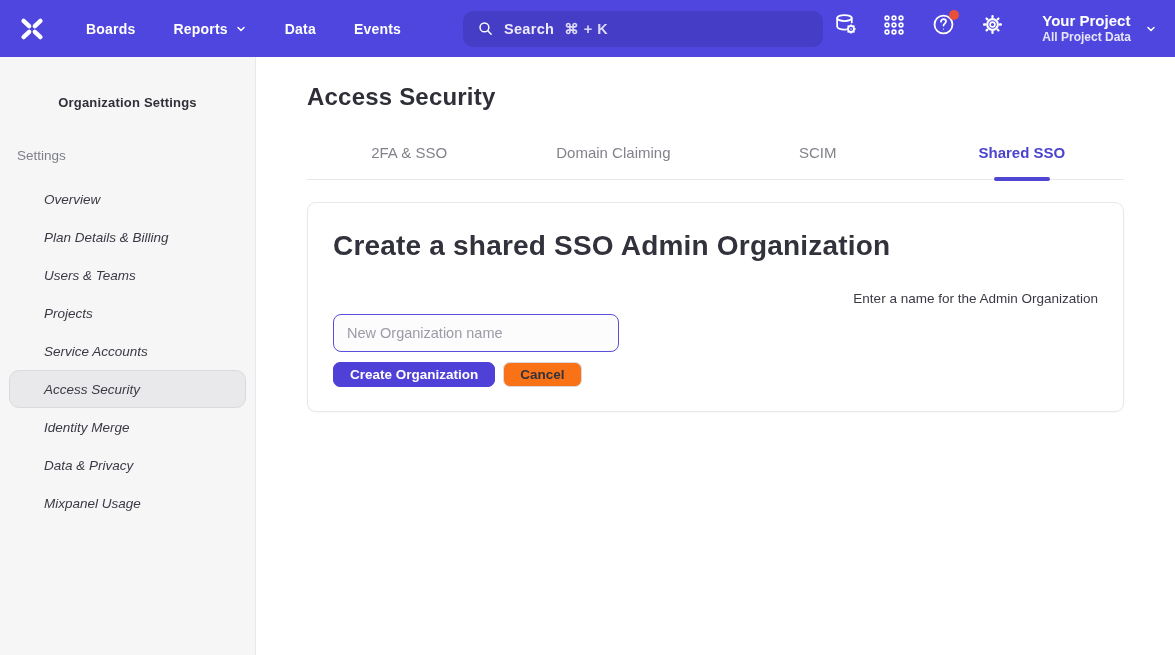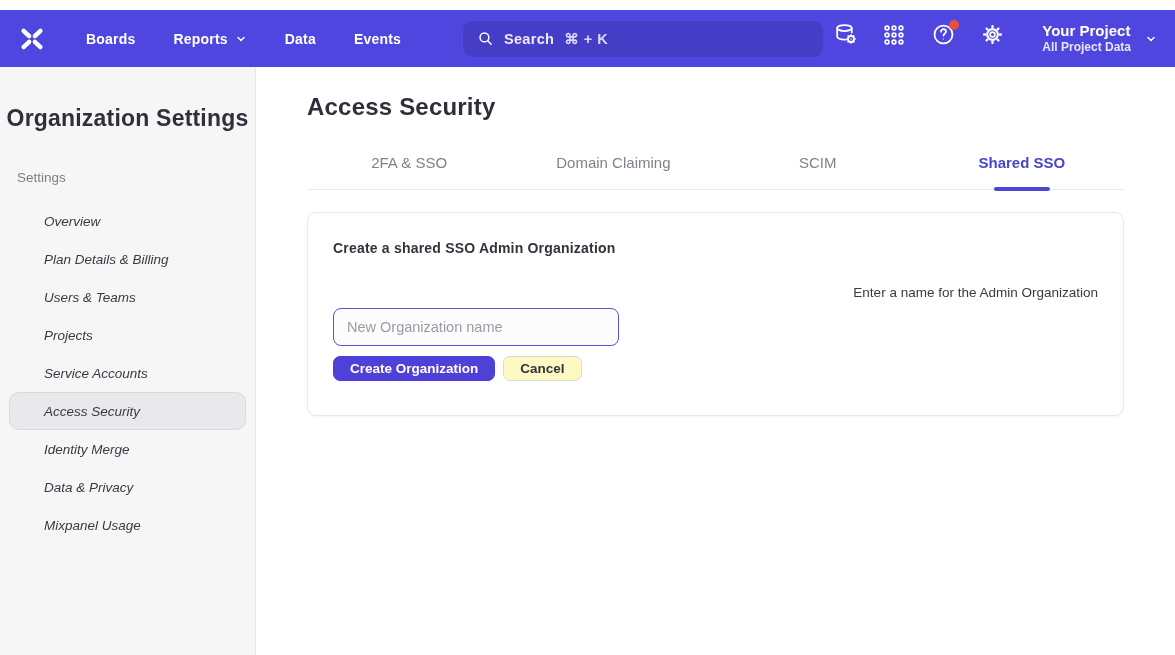--- a/index.html
+++ b/index.html
@@ -2,21 +2,21 @@
 <html><head>
 <meta charset="utf-8">
 <style>
   * { margin:0; padding:0; box-sizing:border-box; }
   html,body { width:1175px; height:655px; overflow:hidden; background:#ffffff;
     font-family:"Liberation Sans", sans-serif; -webkit-font-smoothing:antialiased; }
   .viewport { width:1175px; height:655px; display:flex; flex-direction:column; }
 
   
   .topbar { height:57px; flex:0 0 57px; background:#4E46DE; display:flex; align-items:center;
-    padding:0 18px 0 18px; color:#fff;margin-top:10px; }
+    padding:0 18px 0 18px; color:#fff; }
   .logo { width:28px; height:28px; display:flex; align-items:center; justify-content:center;
     margin-right:40px; cursor:pointer; flex:0 0 auto; }
   .topnav { display:flex; align-items:center; gap:38px; }
   .topnav-item { display:flex; align-items:center; gap:7px; font-size:14px; font-weight:700;
     color:#ffffff; cursor:pointer; white-space:nowrap; letter-spacing:.2px; }
   .chev { width:12px; height:12px; display:block; }
 
   .searchbox { margin-left:62px; width:360px; height:36px; background:#453DC6; border-radius:10px;
     display:flex; align-items:center; padding:0 14px; gap:10px; cursor:text; flex:0 0 auto; }
   .searchbox .s-text { font-size:14.5px; font-weight:600; color:#EDEBFB; letter-spacing:.3px; }
@@ -31,52 +31,52 @@
   .project-text { display:flex; flex-direction:column; line-height:1.25; }
   .project-name { font-size:15px; font-weight:700; color:#ffffff; }
   .project-sub  { font-size:12px; font-weight:700; color:#E7E5FA; }
 
   
   .app { flex:1; display:flex; min-height:0; }
 
   
   .sidebar { width:256px; flex:0 0 256px; background:#F6F6F7; border-right:1px solid #E9E9EC;
     padding-top:38px; }
-  .sb-title { text-align:center; font-size:23px; font-weight:700; color:#30303A; letter-spacing:.2px; }
+  .sb-title { text-align:center; font-size:13px; font-weight:700; color:#30303A; letter-spacing:.2px; }
   .sb-section { margin:38px 0 17px 17px; font-size:13.5px; color:#7E7E88; }
   .sb-list { margin-top:11px; }
   .sb-item { height:38px; display:flex; align-items:center; padding-left:34px; font-size:13.5px;
     color:#3A3A45; cursor:pointer; margin:0 9px; border-radius:10px; border:1px solid transparent;font-style:italic; }
   .sb-item.active { background:#E9E9EB; border-color:#DADADE; }
 
   
   .main { flex:1; min-width:0; padding:26px 51px 0 51px; background:#ffffff; }
   .page-title { font-size:24px; font-weight:700; color:#2F2F3A; letter-spacing:.2px; }
 
   .tabs { margin-top:33px; display:flex; border-bottom:1px solid #E9E9EC; }
   .tab { flex:1; text-align:center; padding-bottom:18px; font-size:15px; color:#82828C;
     cursor:pointer; position:relative; }
   .tab.active { color:#4A44CE; font-weight:700; }
   .tab .underline { display:none; }
   .tab.active .underline { display:block; position:absolute; left:50%; transform:translateX(-50%);
     bottom:-2px; width:56px; height:4px; border-radius:3px; background:#4F46D4; }
 
   .card { margin-top:22px; border:1px solid #E8E8EC; border-radius:9px; background:#fff;
     box-shadow:0 1px 2px rgba(40,40,60,.04); padding:27px 25px 24px 25px; min-height:204px; }
-  .card-title { font-size:14px; font-weight:700; color:#32323C; letter-spacing:.2px; }
+  .card-title { font-size:28px; font-weight:700; color:#32323C; letter-spacing:.2px; }
   .field-label { margin-top:29px; font-size:13.5px; color:#3A3A45;text-align:right; }
   .org-input { margin-top:8px; width:286px; height:38px; border:1.5px solid #5A4FD9; border-radius:8px;
     background:#FCFCFD; padding:0 13px; font-size:14.5px; color:#32323C; outline:none;
     font-family:"Liberation Sans", sans-serif; display:block; }
   .org-input::placeholder { color:#9B9BA6; }
   .btn-row { margin-top:10px; display:flex; align-items:center; gap:8px; }
   .btn { height:25px; border-radius:7px; font-size:13.5px; font-weight:700; cursor:pointer;
     font-family:"Liberation Sans", sans-serif; display:inline-flex; align-items:center; padding:0 16px; }
   .btn-primary { background:#4F40D8; border:1px solid #4F40D8; color:#ffffff; }
-  .btn-secondary { background:#fef9c3; border:1px solid #D9D9DE; color:#32323C;text-align:right; }
+  .btn-secondary { background:#f97316; border:1px solid #D9D9DE; color:#32323C;text-align:right; }
 </style>
 </head>
 <body>
 
 <div class="viewport">
 
   <div class="topbar">
     <div class="logo">
       <svg width="26" height="26" viewBox="0 0 24 24" fill="none" stroke="#ffffff" stroke-width="4" stroke-linecap="round">
         <path d="M4.2 4.5 L9.4 9.4"></path>

